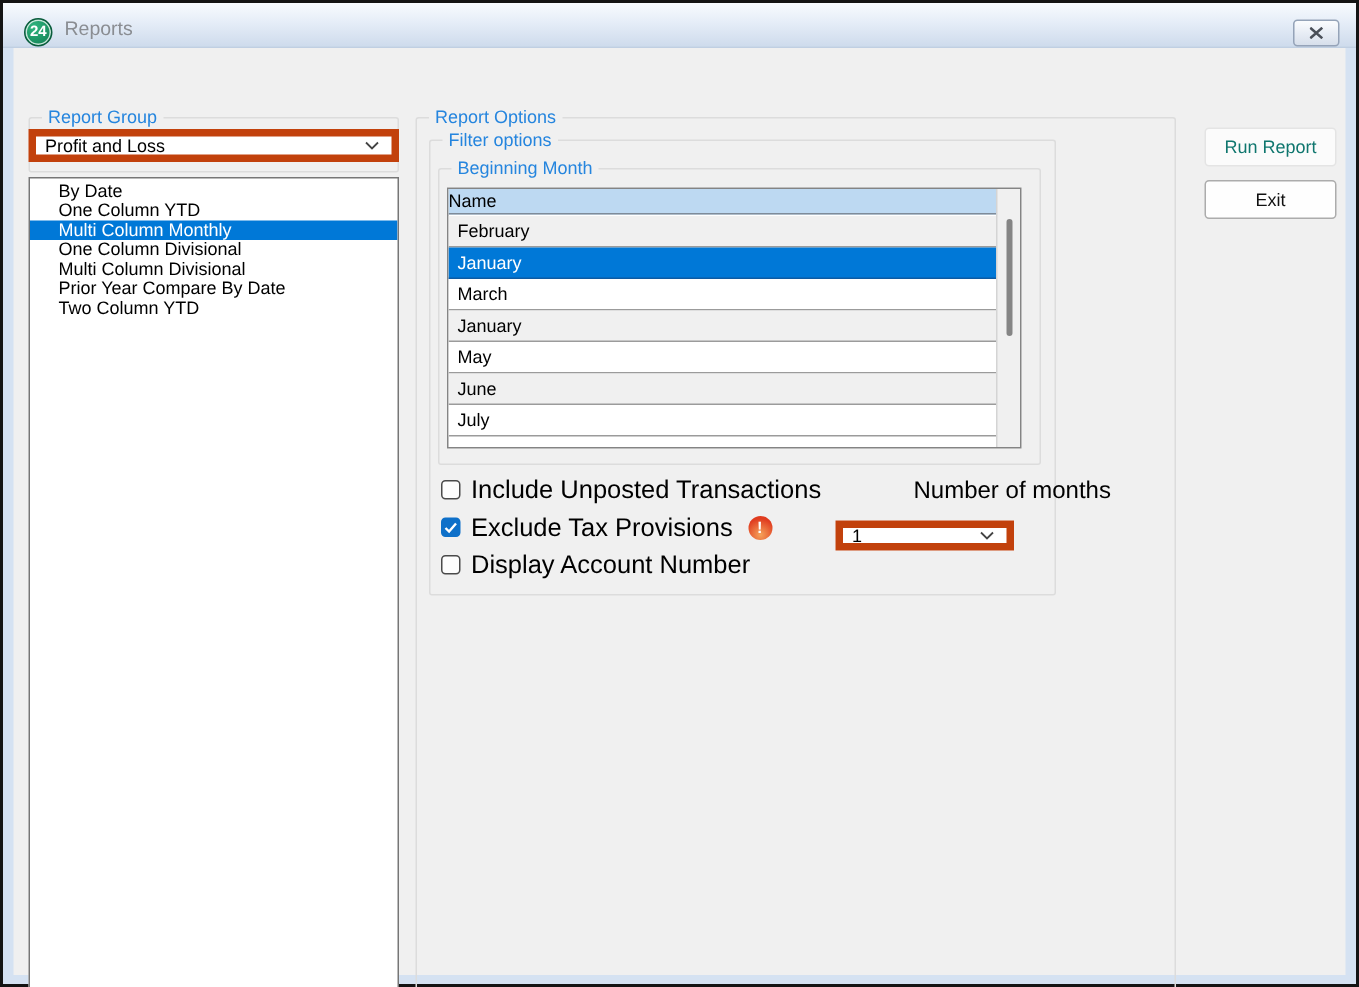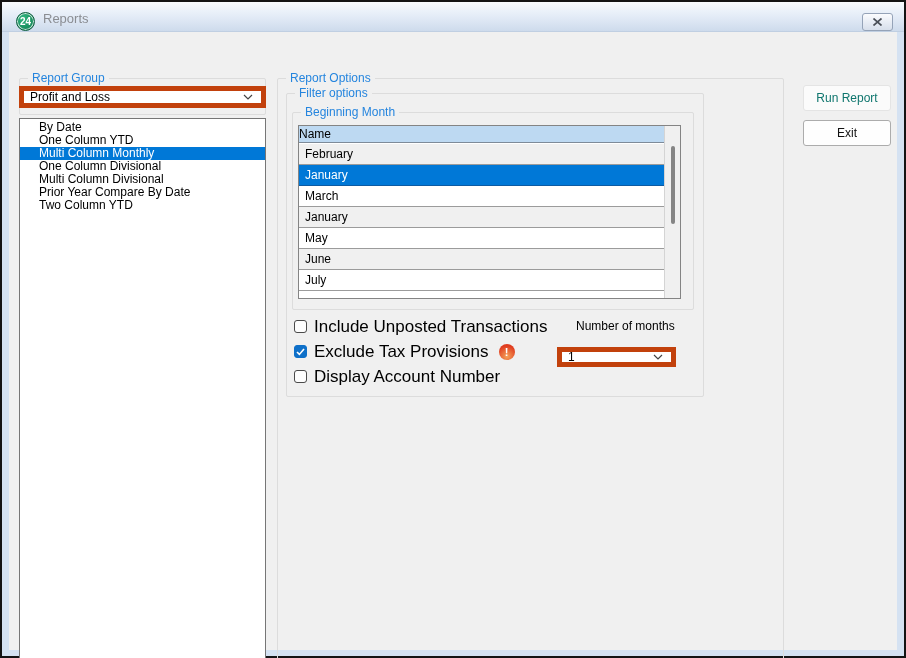--- a/index.html
+++ b/index.html
@@ -114,21 +114,21 @@
   .cb-label{ margin-left:7px; font-size:17px; color:#000; white-space:nowrap; }
   .warn-icon{
     width:16px; height:16px; margin-left:10px; border-radius:50%;
     background:radial-gradient(circle at 50% 78%, #f5a25a, #e03c1f 72%);
     color:#fff; font-size:11px; font-weight:bold; line-height:16px;
     text-align:center; display:none;
   }
   .warn-icon.show{ display:block; }
 
   .nom-label{
-    position:absolute; left:567px; top:287px; font-size:12px; color:#000;
+    position:absolute; left:600px; top:287px; font-size:16px; color:#000;
   }
 
   
   .btn{
     position:absolute; left:794px; width:88px; height:26px;
     border-radius:3px; font-size:12px;
     display:flex; align-items:center; justify-content:center; cursor:pointer;
   }
   .btn.disabled{
     top:53px; background:#fbfbfb; border:1px solid #e4e4e4; color:#0f766e;

